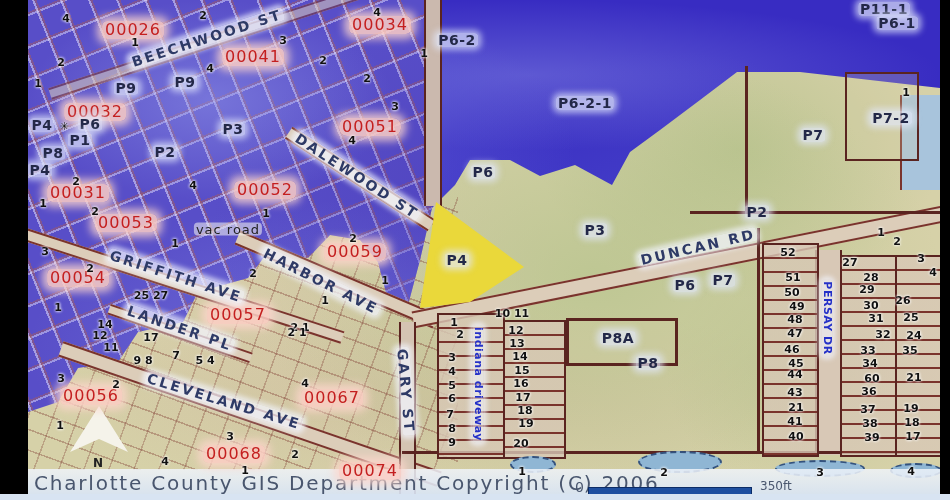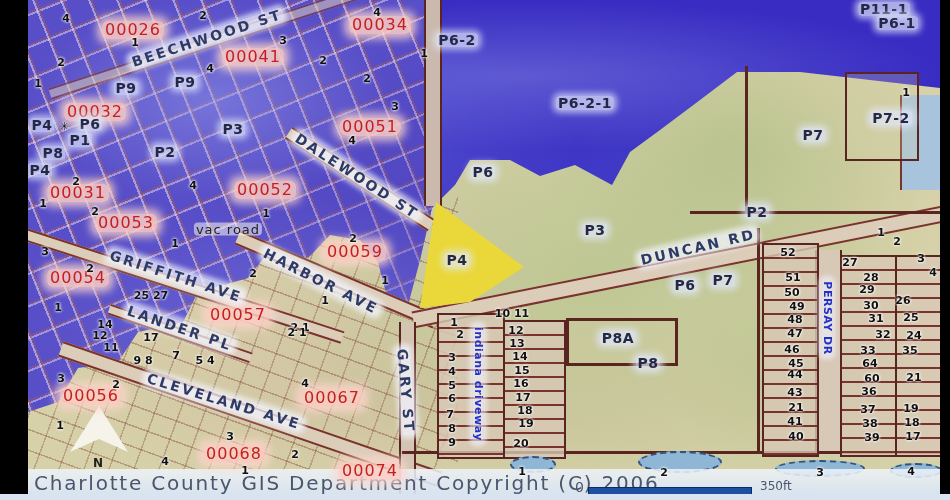--- a/index.html
+++ b/index.html
@@ -304,21 +304,21 @@
       <span class="lbl lot" style="left: 871px; top: 277px; transform: translate(-50%, -50%) rotate(0deg);">28</span>
       <span class="lbl lot" style="left: 867px; top: 289px; transform: translate(-50%, -50%) rotate(0deg);">29</span>
       <span class="lbl lot" style="left: 871px; top: 305px; transform: translate(-50%, -50%) rotate(0deg);">30</span>
       <span class="lbl lot" style="left: 903px; top: 300px; transform: translate(-50%, -50%) rotate(0deg);">26</span>
       <span class="lbl lot" style="left: 876px; top: 318px; transform: translate(-50%, -50%) rotate(0deg);">31</span>
       <span class="lbl lot" style="left: 911px; top: 317px; transform: translate(-50%, -50%) rotate(0deg);">25</span>
       <span class="lbl lot" style="left: 883px; top: 334px; transform: translate(-50%, -50%) rotate(0deg);">32</span>
       <span class="lbl lot" style="left: 914px; top: 335px; transform: translate(-50%, -50%) rotate(0deg);">24</span>
       <span class="lbl lot" style="left: 868px; top: 350px; transform: translate(-50%, -50%) rotate(0deg);">33</span>
       <span class="lbl lot" style="left: 910px; top: 350px; transform: translate(-50%, -50%) rotate(0deg);">35</span>
-      <span class="lbl lot" style="left: 870px; top: 363px; transform: translate(-50%, -50%) rotate(0deg);">64</span>
+      <span class="lbl lot" style="left: 870px; top: 363px; transform: translate(-50%, -50%) rotate(0deg);">34</span>
       <span class="lbl lot" style="left: 872px; top: 378px; transform: translate(-50%, -50%) rotate(0deg);">60</span>
       <span class="lbl lot" style="left: 914px; top: 377px; transform: translate(-50%, -50%) rotate(0deg);">21</span>
       <span class="lbl lot" style="left: 869px; top: 391px; transform: translate(-50%, -50%) rotate(0deg);">36</span>
       <span class="lbl lot" style="left: 868px; top: 409px; transform: translate(-50%, -50%) rotate(0deg);">37</span>
       <span class="lbl lot" style="left: 911px; top: 408px; transform: translate(-50%, -50%) rotate(0deg);">19</span>
       <span class="lbl lot" style="left: 870px; top: 423px; transform: translate(-50%, -50%) rotate(0deg);">38</span>
       <span class="lbl lot" style="left: 912px; top: 422px; transform: translate(-50%, -50%) rotate(0deg);">18</span>
       <span class="lbl lot" style="left: 872px; top: 437px; transform: translate(-50%, -50%) rotate(0deg);">39</span>
       <span class="lbl lot" style="left: 913px; top: 436px; transform: translate(-50%, -50%) rotate(0deg);">17</span>
       <span class="lbl lot" style="left: 906px; top: 92px; transform: translate(-50%, -50%) rotate(0deg);">1</span>

